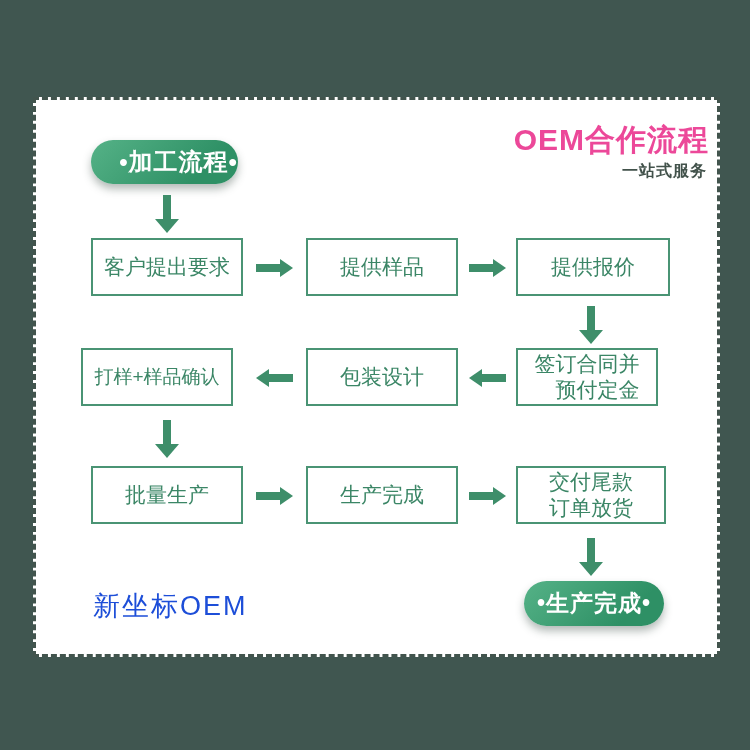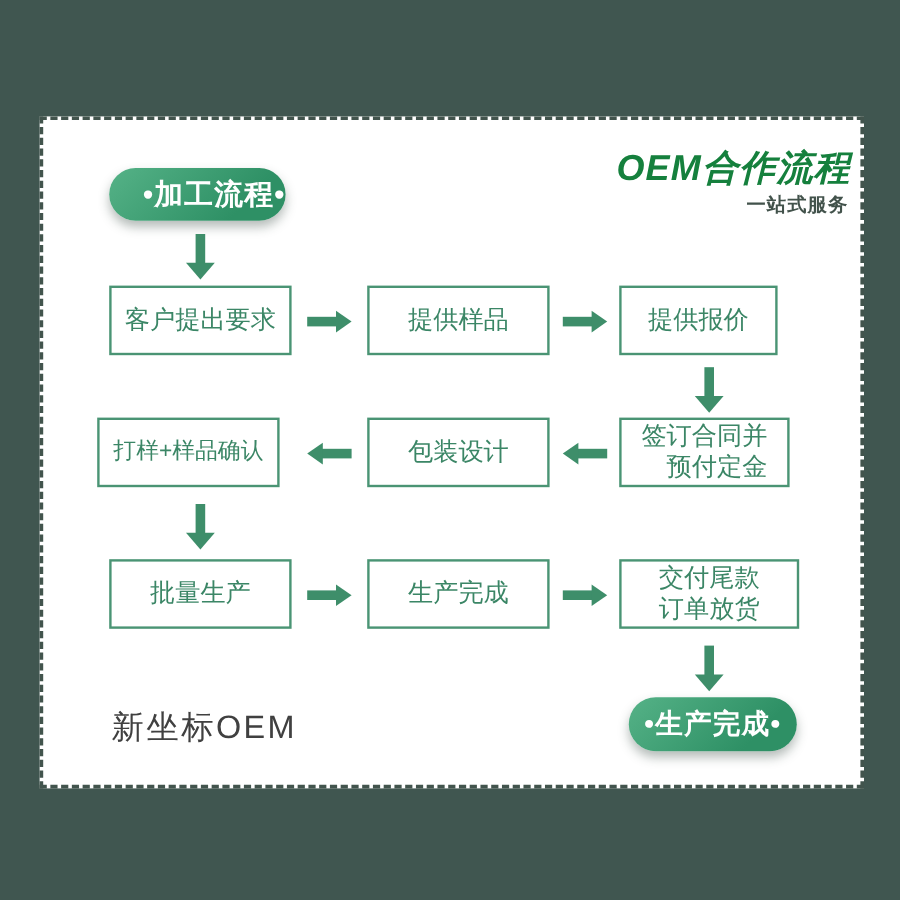--- a/index.html
+++ b/index.html
@@ -11,21 +11,21 @@
   }
   .card{
     position:absolute;left:33px;top:97px;width:687px;height:560px;
     background:#ffffff;
     border:3px dashed #42544d;
     box-sizing:border-box;
   }
   
   .title{
     position:absolute;top:20px;right:8px;
-    font-size:30px;font-weight:bold;color:#15803d;letter-spacing:1px;font-style:italic;
+    font-size:30px;font-weight:bold;color:#ec4899;letter-spacing:1px;
   }
   .subtitle{
     position:absolute;top:61px;right:10px;
     font-size:16px;font-weight:bold;color:#42524b;letter-spacing:1px;
   }
   
   .badge{
     position:absolute;display:flex;align-items:center;justify-content:center;
     color:#ffffff;font-weight:bold;border-radius:24px;
     background:linear-gradient(135deg,#55b287 0%,#2e9065 75%);
@@ -34,21 +34,21 @@
   }
   .badge-start{left:55px;top:40px;width:147px;height:44px;font-size:24px;justify-content:flex-end;}
   .badge-end{left:488px;top:481px;width:140px;height:45px;font-size:23px;}
   
   .fbox{
     position:absolute;width:152px;height:58px;box-sizing:border-box;
     background:#ffffff;border:2px solid #4a9474;color:#3b8666;
     display:flex;align-items:center;justify-content:center;
     text-align:right;font-size:21px;line-height:1.25;white-space:pre-line;
   }
-  .b1{left:55px;top:138px}  .b2{left:270px;top:138px}  .b3{left:480px;top:138px;width:132px}
+  .b1{left:55px;top:138px}  .b2{left:270px;top:138px}  .b3{left:480px;top:138px;width:154px}
   .b4{left:45px;top:248px;font-size:19px}  .b5{left:270px;top:248px}  .b6{left:480px;top:248px;width:142px}
   .b7{left:55px;top:366px}  .b8{left:270px;top:366px}  .b9{left:480px;top:366px;width:150px}
   
   .arr{position:absolute;}
   .arr i{display:block;}
   .arr-right,.arr-left{width:37px;height:18px;}
   .arr-right .shaft{position:absolute;left:0;top:5px;width:25px;height:8px;background:#3e8e6a;}
   .arr-right .head{position:absolute;right:0;top:0;width:0;height:0;
     border-top:9px solid transparent;border-bottom:9px solid transparent;border-left:13px solid #3e8e6a;}
   .arr-left .shaft{position:absolute;right:0;top:5px;width:25px;height:8px;background:#3e8e6a;}
@@ -59,21 +59,21 @@
   .arr-down .head{position:absolute;left:0;bottom:0;width:0;height:0;
     border-left:12px solid transparent;border-right:12px solid transparent;border-top:14px solid #3e8e6a;}
   .a-r1a{left:220px;top:159px} .a-r1b{left:433px;top:159px}
   .a-l2a{left:220px;top:269px} .a-l2b{left:433px;top:269px}
   .a-r3a{left:220px;top:387px} .a-r3b{left:433px;top:387px}
   .a-d1{left:119px;top:95px}   .a-d2{left:543px;top:206px}
   .a-d3{left:119px;top:320px}  .a-d4{left:543px;top:438px}
   
   .footer{
     position:absolute;left:57px;top:488px;
-    font-size:27px;color:#404040;letter-spacing:2px;
+    font-size:27px;color:#1d4ed8;letter-spacing:2px;
   }
 </style>
 </head>
 <body>
 
 <div class="card">
 
   <div class="badge badge-start">
     <span>•加工流程•</span>
   </div>

